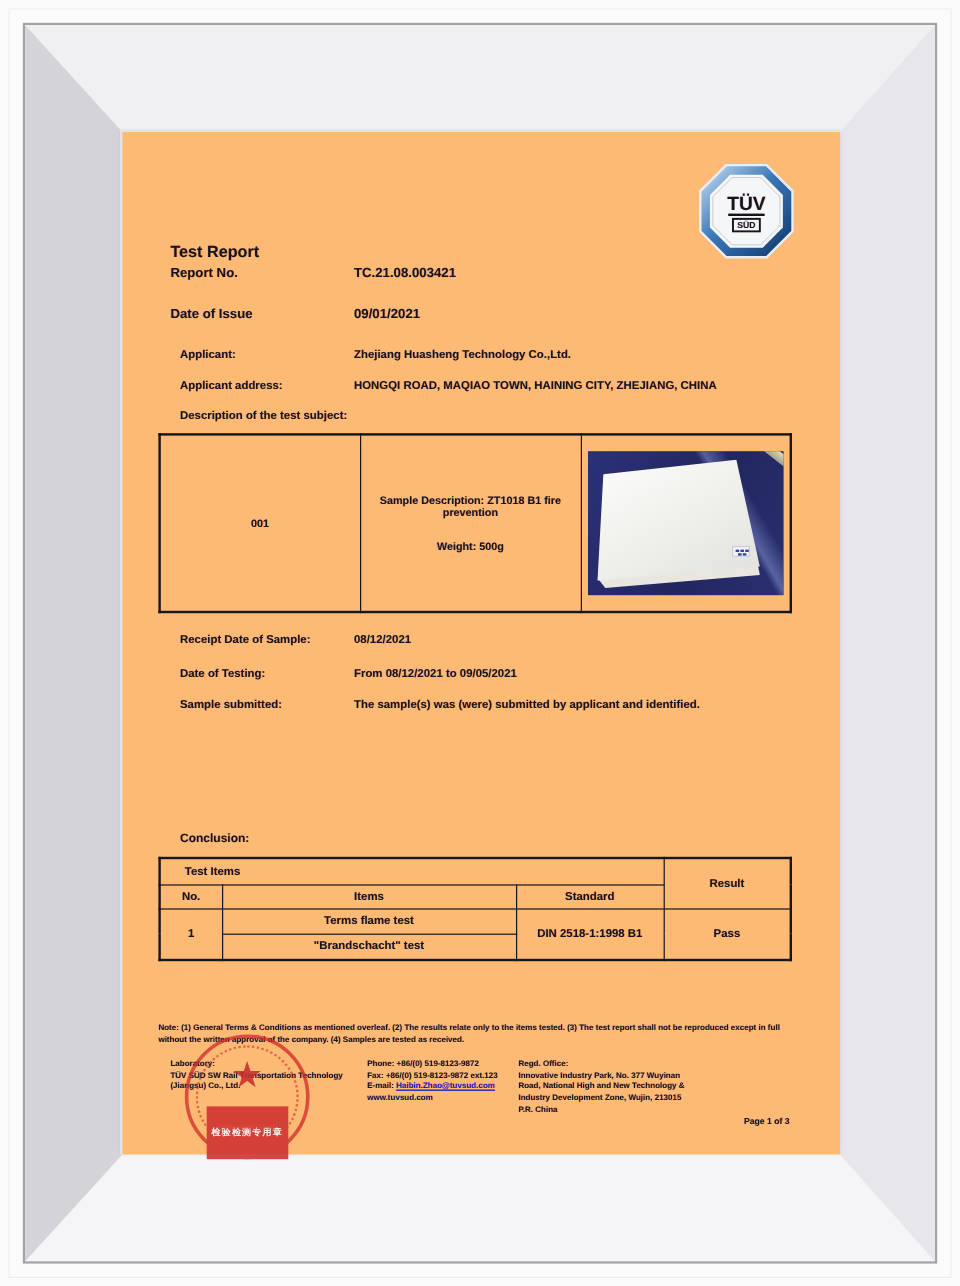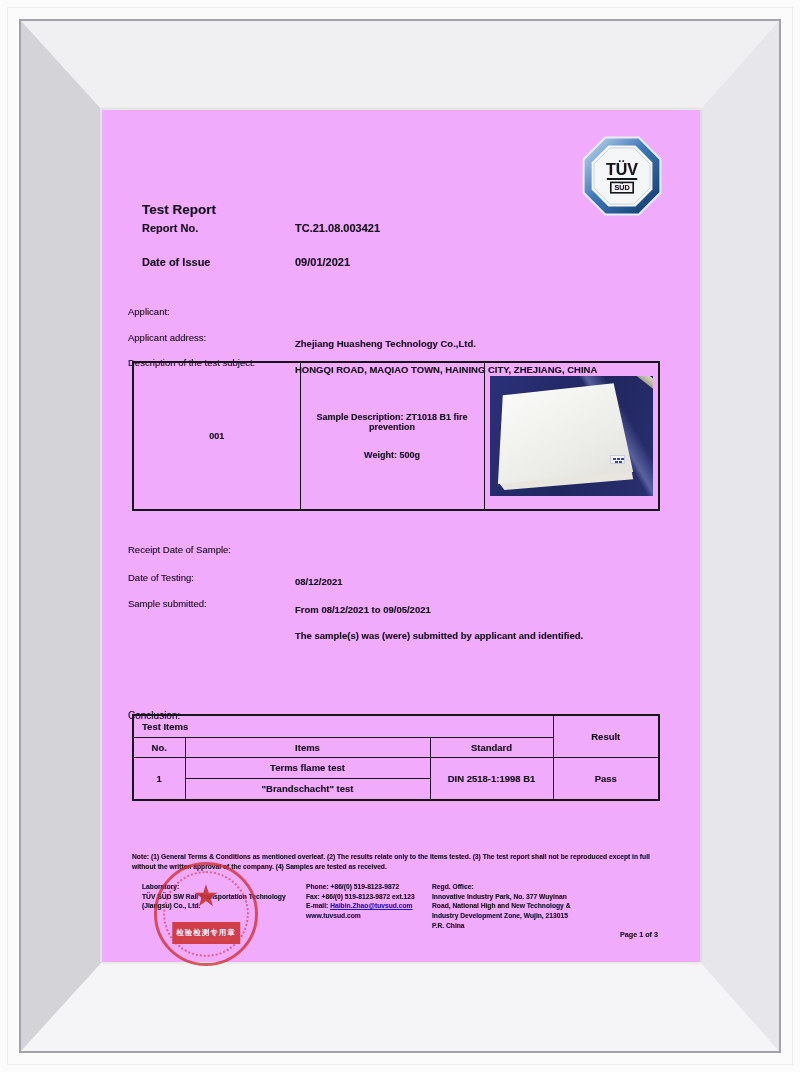--- a/index.html
+++ b/index.html
@@ -9,32 +9,32 @@
 
   
   .outer-line { position:absolute; inset:7px; border:1px solid #ededf0; }
   .frame-line { position:absolute; inset:19px; border:2px solid #a2a3a8; }
   .bevel { position:absolute; inset:21px; border-style:solid;
            border-width:89px 79px 89px 81px;
            border-color:#f0f0f3 #e7e7eb #f5f5f8 #d3d3d8; }
 
   
   .paper { position:absolute; left:102px; top:110px; width:598px; height:852px;
-           background:#f0abfc; color:#131319;
+           background:#fdba74; color:#131319;
            box-shadow:-1px -1px 0 1px #e4e4e8, 0 0 4px rgba(0,0,0,0.15);
            text-shadow:0.5px 0 rgba(225,0,0,0.20), -0.5px 0 rgba(0,60,225,0.20); }
 
   .abs { position:absolute; }
 
   .title { left:40px; top:92px; font-size:13.5px; font-weight:bold; }
 
   .lbl  { left:40px; font-size:11px; font-weight:bold; }
   .val  { left:193px; font-size:11px; font-weight:bold; }
-  .lbl2 { left:26px; font-size:9.5px; font-weight:normal;margin-top:16px; }
-  .val2 { left:193px; font-size:9.5px; font-weight:bold;margin-top:48px; }
+  .lbl2 { left:48px; font-size:9.5px; font-weight:bold; }
+  .val2 { left:193px; font-size:9.5px; font-weight:bold; }
 
   
   .logo { left:480px; top:26px; width:80px; height:80px; }
 
   
   table { border-collapse:collapse; table-layout:fixed; }
   .t1, .t2 { position:absolute; left:30px; width:526px; border:2.5px solid #15151a; }
   .t1 { top:251px; }
   .t1 th { border:1.5px solid #15151a; font-size:9.5px; font-weight:bold; height:22px; text-align:center; }
   .t1 td { border:1.5px solid #15151a; font-size:9px; font-weight:bold; text-align:center; vertical-align:middle; height:148px; }
@@ -53,21 +53,21 @@
   .photo .sheet2 { position:absolute; inset:0;
            clip-path:polygon(5% 88%, 87% 79%, 88% 86%, 9% 95%);
            background:#e8e6df; }
   .photo .tag { position:absolute; right:17%; bottom:27%; width:15px; height:9px;
            background:#f4f5fa; border:0.5px solid #c9cbda; }
   .photo .tag::after { content:""; position:absolute; left:2px; top:2px; width:3px; height:2px;
            background:#3347a8; box-shadow:4px 0 0 #3347a8, 8px 0 0 #3347a8, 2px 3px 0 #3347a8, 6px 3px 0 #3347a8; }
 
   .t2 { top:604px; }
   .t2 td { border:1.5px solid #15151a; font-size:9.5px; font-weight:bold; text-align:center; vertical-align:middle; }
-  .t2 .left { text-align:left; padding-left:8px; }
+  .t2 .left { text-align:left; padding-left:20px; }
   .t2 tr:nth-child(1) td { height:22px; }
   .t2 tr:nth-child(2) td { height:20px; }
   .t2 tr:nth-child(3) td { height:21px; }
   .t2 tr:nth-child(4) td { height:22px; }
 
   .note { left:30px; top:742px; width:532px; font-size:6.7px; font-weight:bold; line-height:1.45; }
 
   .foot { font-size:6.7px; font-weight:bold; line-height:1.45; }
   .foot-lab   { left:40px;  top:772px; width:158px; }
   .foot-phone { left:204px; top:772px; width:152px; }
@@ -77,21 +77,21 @@
   .web-link   { color:#15154a; text-decoration:none; }
 
   
   .stamp { left:52px; top:752px; width:104px; height:104px; opacity:0.88; filter:blur(0.35px); }
   .stamp .ring { position:absolute; inset:0; border:3px solid rgba(208,42,42,0.85); border-radius:50%; }
   .stamp .ringtext { position:absolute; inset:9px; border:2px dotted rgba(208,42,42,0.65); border-radius:50%; filter:blur(0.6px); }
   .stamp .star { position:absolute; left:0; right:0; top:16px; text-align:center;
                  font-size:30px; color:#c82e2e; text-shadow:none; }
   .stamp .badge { position:absolute; left:50%; top:60px; transform:translateX(-50%);
                   background:#cf3030; color:#fff; font-size:7.5px; font-weight:bold;
-                  padding:6px 4px; letter-spacing:1px; white-space:nowrap; }
+                  padding:17px 4px; letter-spacing:1px; white-space:nowrap; }
   .stamp .badge-sub { position:absolute; left:50%; top:76px; transform:translateX(-50%);
                   width:46px; height:3px; filter:blur(0.8px);
                   background:repeating-linear-gradient(90deg,#d04040 0 2px,transparent 2px 4px); }
 </style>
 </head>
 <body>
 
 <div class="scene">
   <div class="outer-line"></div>
   <div class="frame-line"></div>

